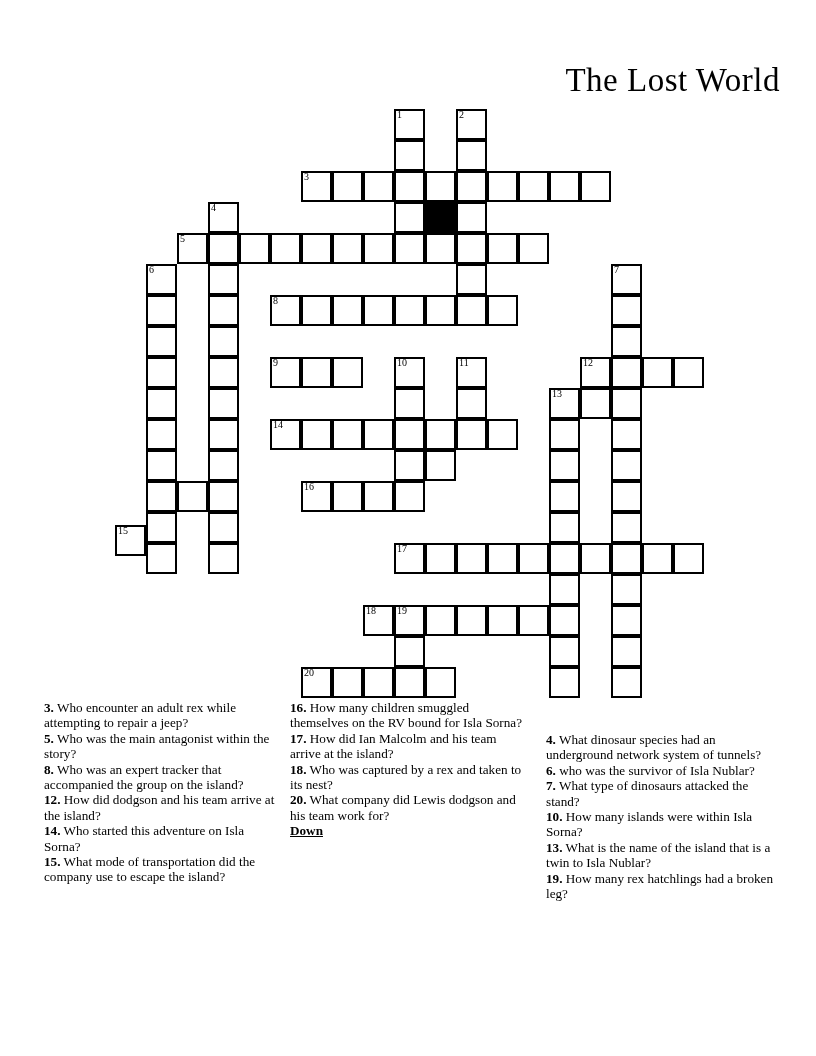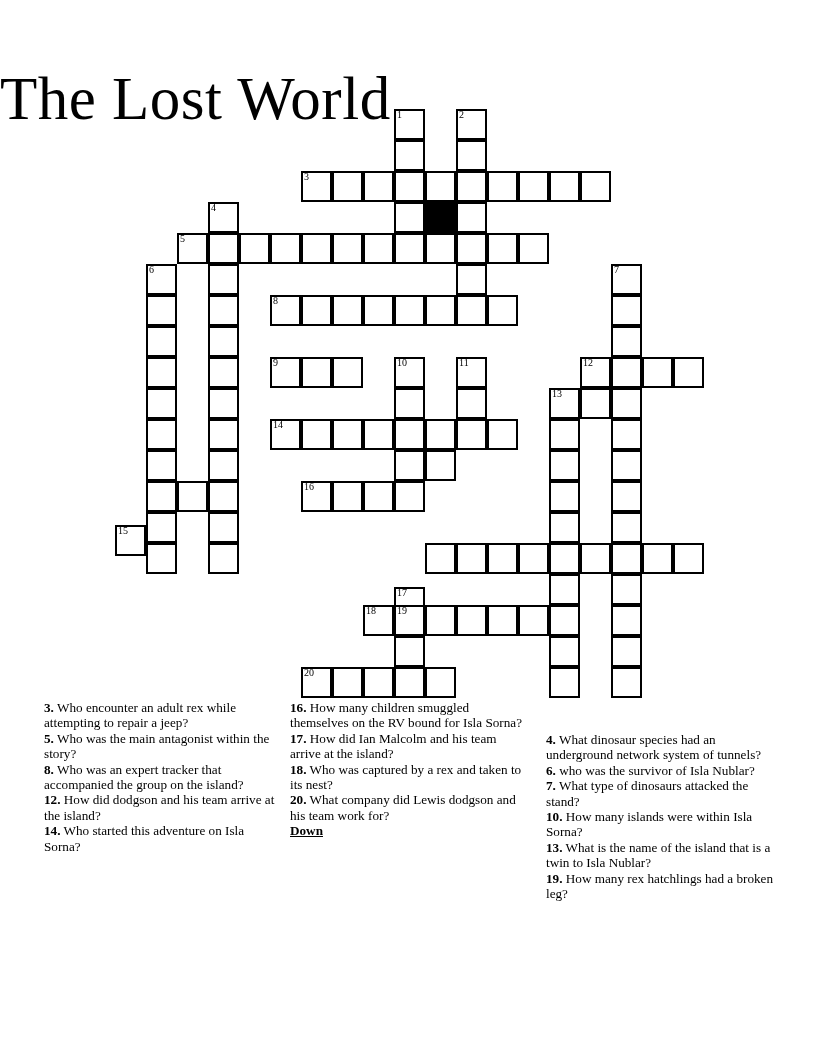--- a/index.html
+++ b/index.html
@@ -14,22 +14,22 @@
     font-family: "Liberation Serif", "DejaVu Serif", serif;
     color: #000000;
     overflow: hidden;
   }
 
   #page-title {
     position: absolute;
     top: 30px;
     left: 0;
     width: 780px;
-    text-align: left;
-    font-size: 61px;
+    text-align: right;
+    font-size: 33px;
     line-height: 56px;
     font-weight: normal;
     letter-spacing: 0.5px;
   }
 
   
   #grid {
     position: absolute;
     left: 0;
     top: 0;
@@ -224,21 +224,21 @@
     <div class="cell" style="left: 363px; top: 481px;"></div>
     <div class="cell" style="left: 394px; top: 481px;"></div>
     <div class="cell" style="left: 549px; top: 481px;"></div>
     <div class="cell" style="left: 611px; top: 481px;"></div>
     <div class="cell" style="left: 146px; top: 512px;"></div>
     <div class="cell" style="left: 208px; top: 512px;"></div>
     <div class="cell" style="left: 549px; top: 512px;"></div>
     <div class="cell" style="left: 611px; top: 512px;"></div>
     <div class="cell" style="left: 146px; top: 543px;"></div>
     <div class="cell" style="left: 208px; top: 543px;"></div>
-    <div class="cell" style="left: 394px; top: 543px; margin-top: 44px;">
+    <div class="cell" style="left: 394px; top: 543px;">
       <span class="num">17</span>
     </div>
     <div class="cell" style="left: 425px; top: 543px;"></div>
     <div class="cell" style="left: 456px; top: 543px;"></div>
     <div class="cell" style="left: 487px; top: 543px;"></div>
     <div class="cell" style="left: 518px; top: 543px;"></div>
     <div class="cell" style="left: 549px; top: 543px;"></div>
     <div class="cell" style="left: 580px; top: 543px;"></div>
     <div class="cell" style="left: 611px; top: 543px;"></div>
     <div class="cell" style="left: 642px; top: 543px;"></div>
@@ -272,20 +272,21 @@
   </div>
 
 <div id="clues">
   <div class="clue-col" id="clue-col-1">
     <div id="col1-list">
         <p class="clue"><span class="cnum">3.</span><span class="ctext"> Who encounter an adult rex while attempting to repair a jeep?</span></p>
         <p class="clue"><span class="cnum">5.</span><span class="ctext"> Who was the main antagonist within the story?</span></p>
         <p class="clue"><span class="cnum">8.</span><span class="ctext"> Who was an expert tracker that accompanied the group on the island?</span></p>
         <p class="clue"><span class="cnum">12.</span><span class="ctext"> How did dodgson and his team arrive at the island?</span></p>
         <p class="clue"><span class="cnum">14.</span><span class="ctext"> Who started this adventure on Isla Sorna?</span></p>
+        <p class="clue"><span class="cnum">15.</span><span class="ctext"> What mode of transportation did the company use to escape the island?</span></p>
       </div>
   </div>
   <div class="clue-col" id="clue-col-2">
     <div id="col2-across">
         <p class="clue"><span class="cnum">16.</span><span class="ctext"> How many children smuggled themselves on the RV bound for Isla Sorna?</span></p>
         <p class="clue"><span class="cnum">17.</span><span class="ctext"> How did Ian Malcolm and his team arrive at the island?</span></p>
         <p class="clue"><span class="cnum">18.</span><span class="ctext"> Who was captured by a rex and taken to its nest?</span></p>
         <p class="clue"><span class="cnum">20.</span><span class="ctext"> What company did Lewis dodgson and his team work for?</span></p>
       </div>
     <div class="section-head">Down</div>

